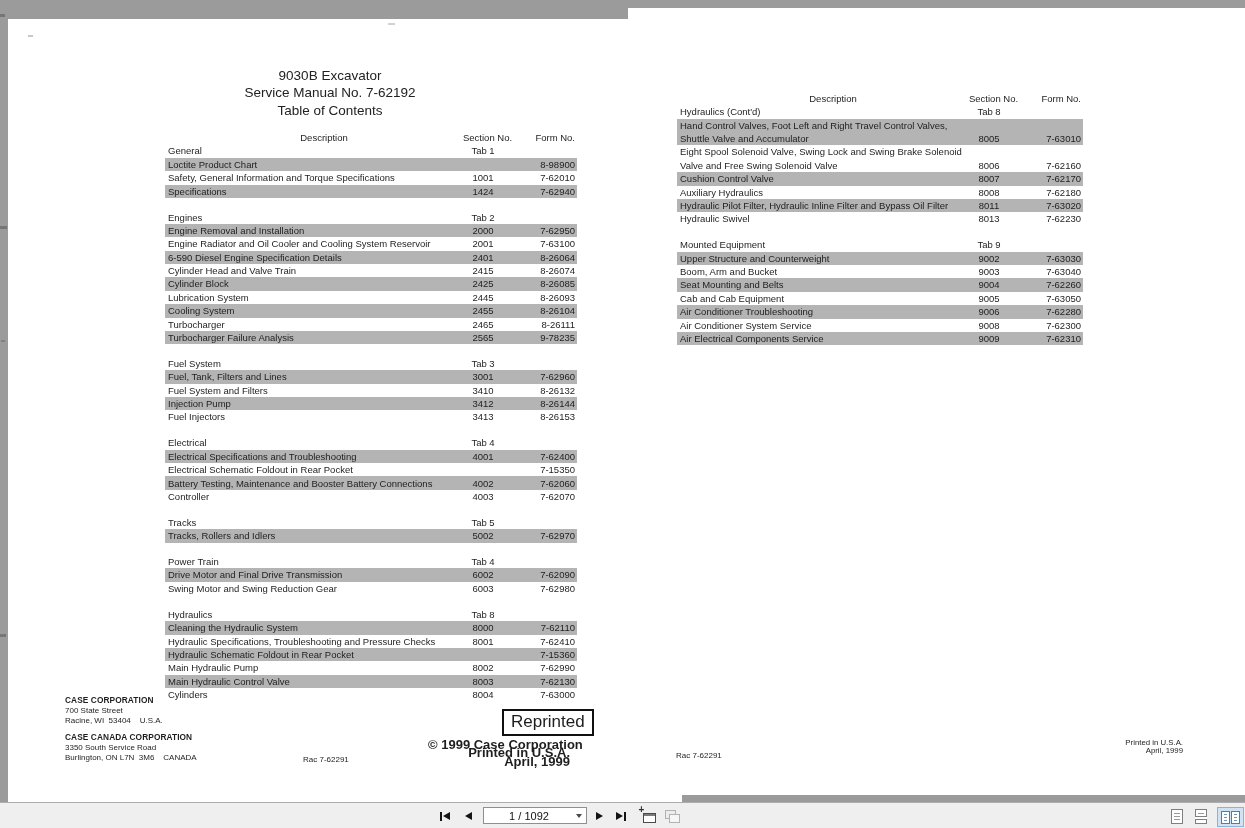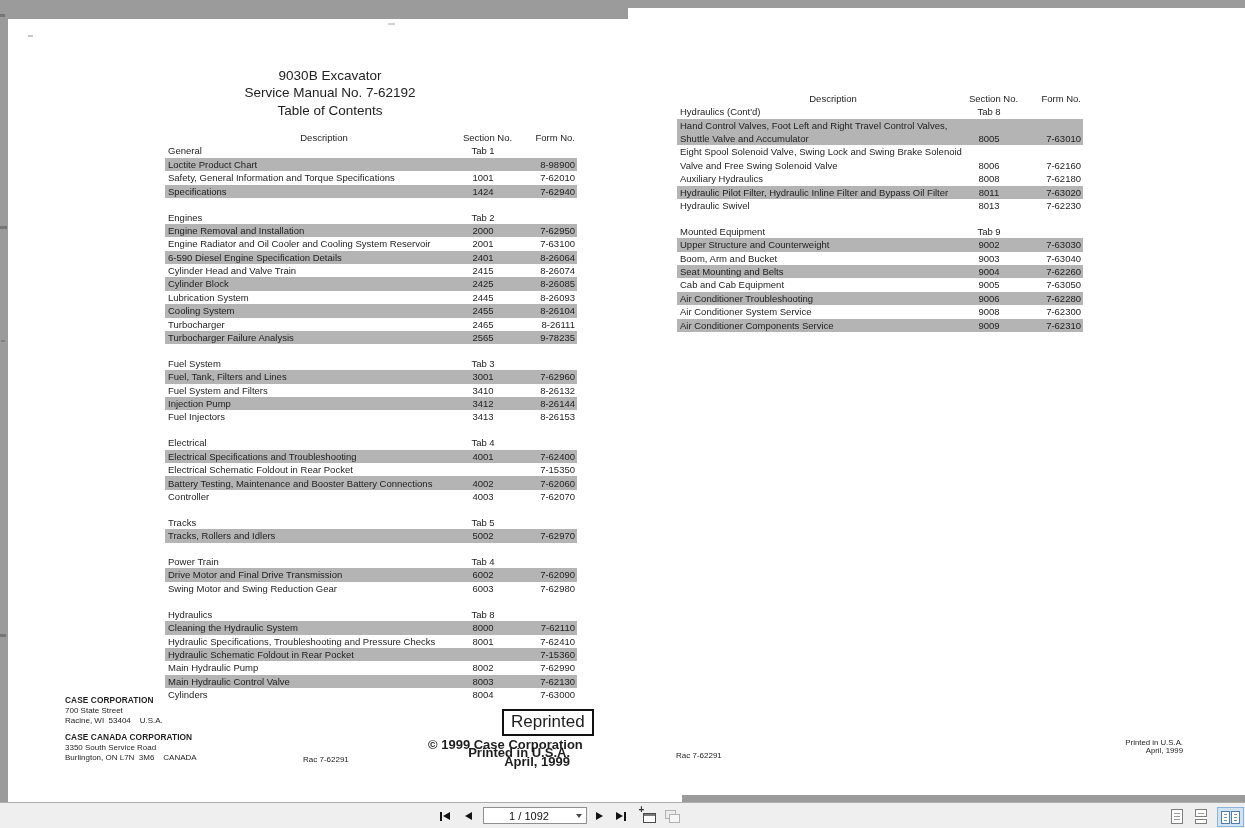--- a/index.html
+++ b/index.html
@@ -341,20 +341,25 @@
 Shuttle Valve and Accumulator</span>
             <span class="c-sec">8005</span>
             <span class="c-form">7-63010</span>
           </div>
           <div class="toc-row">
             <span class="c-desc">Eight Spool Solenoid Valve, Swing Lock and Swing Brake Solenoid
 Valve and Free Swing Solenoid Valve</span>
             <span class="c-sec">8006</span>
             <span class="c-form">7-62160</span>
           </div>
+          <div class="toc-row hl">
+            <span class="c-desc">Cushion Control Valve</span>
+            <span class="c-sec">8007</span>
+            <span class="c-form">7-62170</span>
+          </div>
           <div class="toc-row">
             <span class="c-desc">Auxiliary Hydraulics</span>
             <span class="c-sec">8008</span>
             <span class="c-form">7-62180</span>
           </div>
           <div class="toc-row hl">
             <span class="c-desc">Hydraulic Pilot Filter, Hydraulic Inline Filter and Bypass Oil Filter</span>
             <span class="c-sec">8011</span>
             <span class="c-form">7-63020</span>
           </div>
@@ -394,21 +399,21 @@
             <span class="c-desc">Air Conditioner Troubleshooting</span>
             <span class="c-sec">9006</span>
             <span class="c-form">7-62280</span>
           </div>
           <div class="toc-row">
             <span class="c-desc">Air Conditioner System Service</span>
             <span class="c-sec">9008</span>
             <span class="c-form">7-62300</span>
           </div>
           <div class="toc-row hl">
-            <span class="c-desc">Air Conditioner Components Service</span>
+            <span class="c-desc">Air Electrical Components Service</span>
             <span class="c-sec">9009</span>
             <span class="c-form">7-62310</span>
           </div>
         </div>
       </div>
     <div class="rac-right">Rac 7-62291</div>
     <div class="printed">Printed in U.S.A.
 April, 1999</div>
   </div>
 

